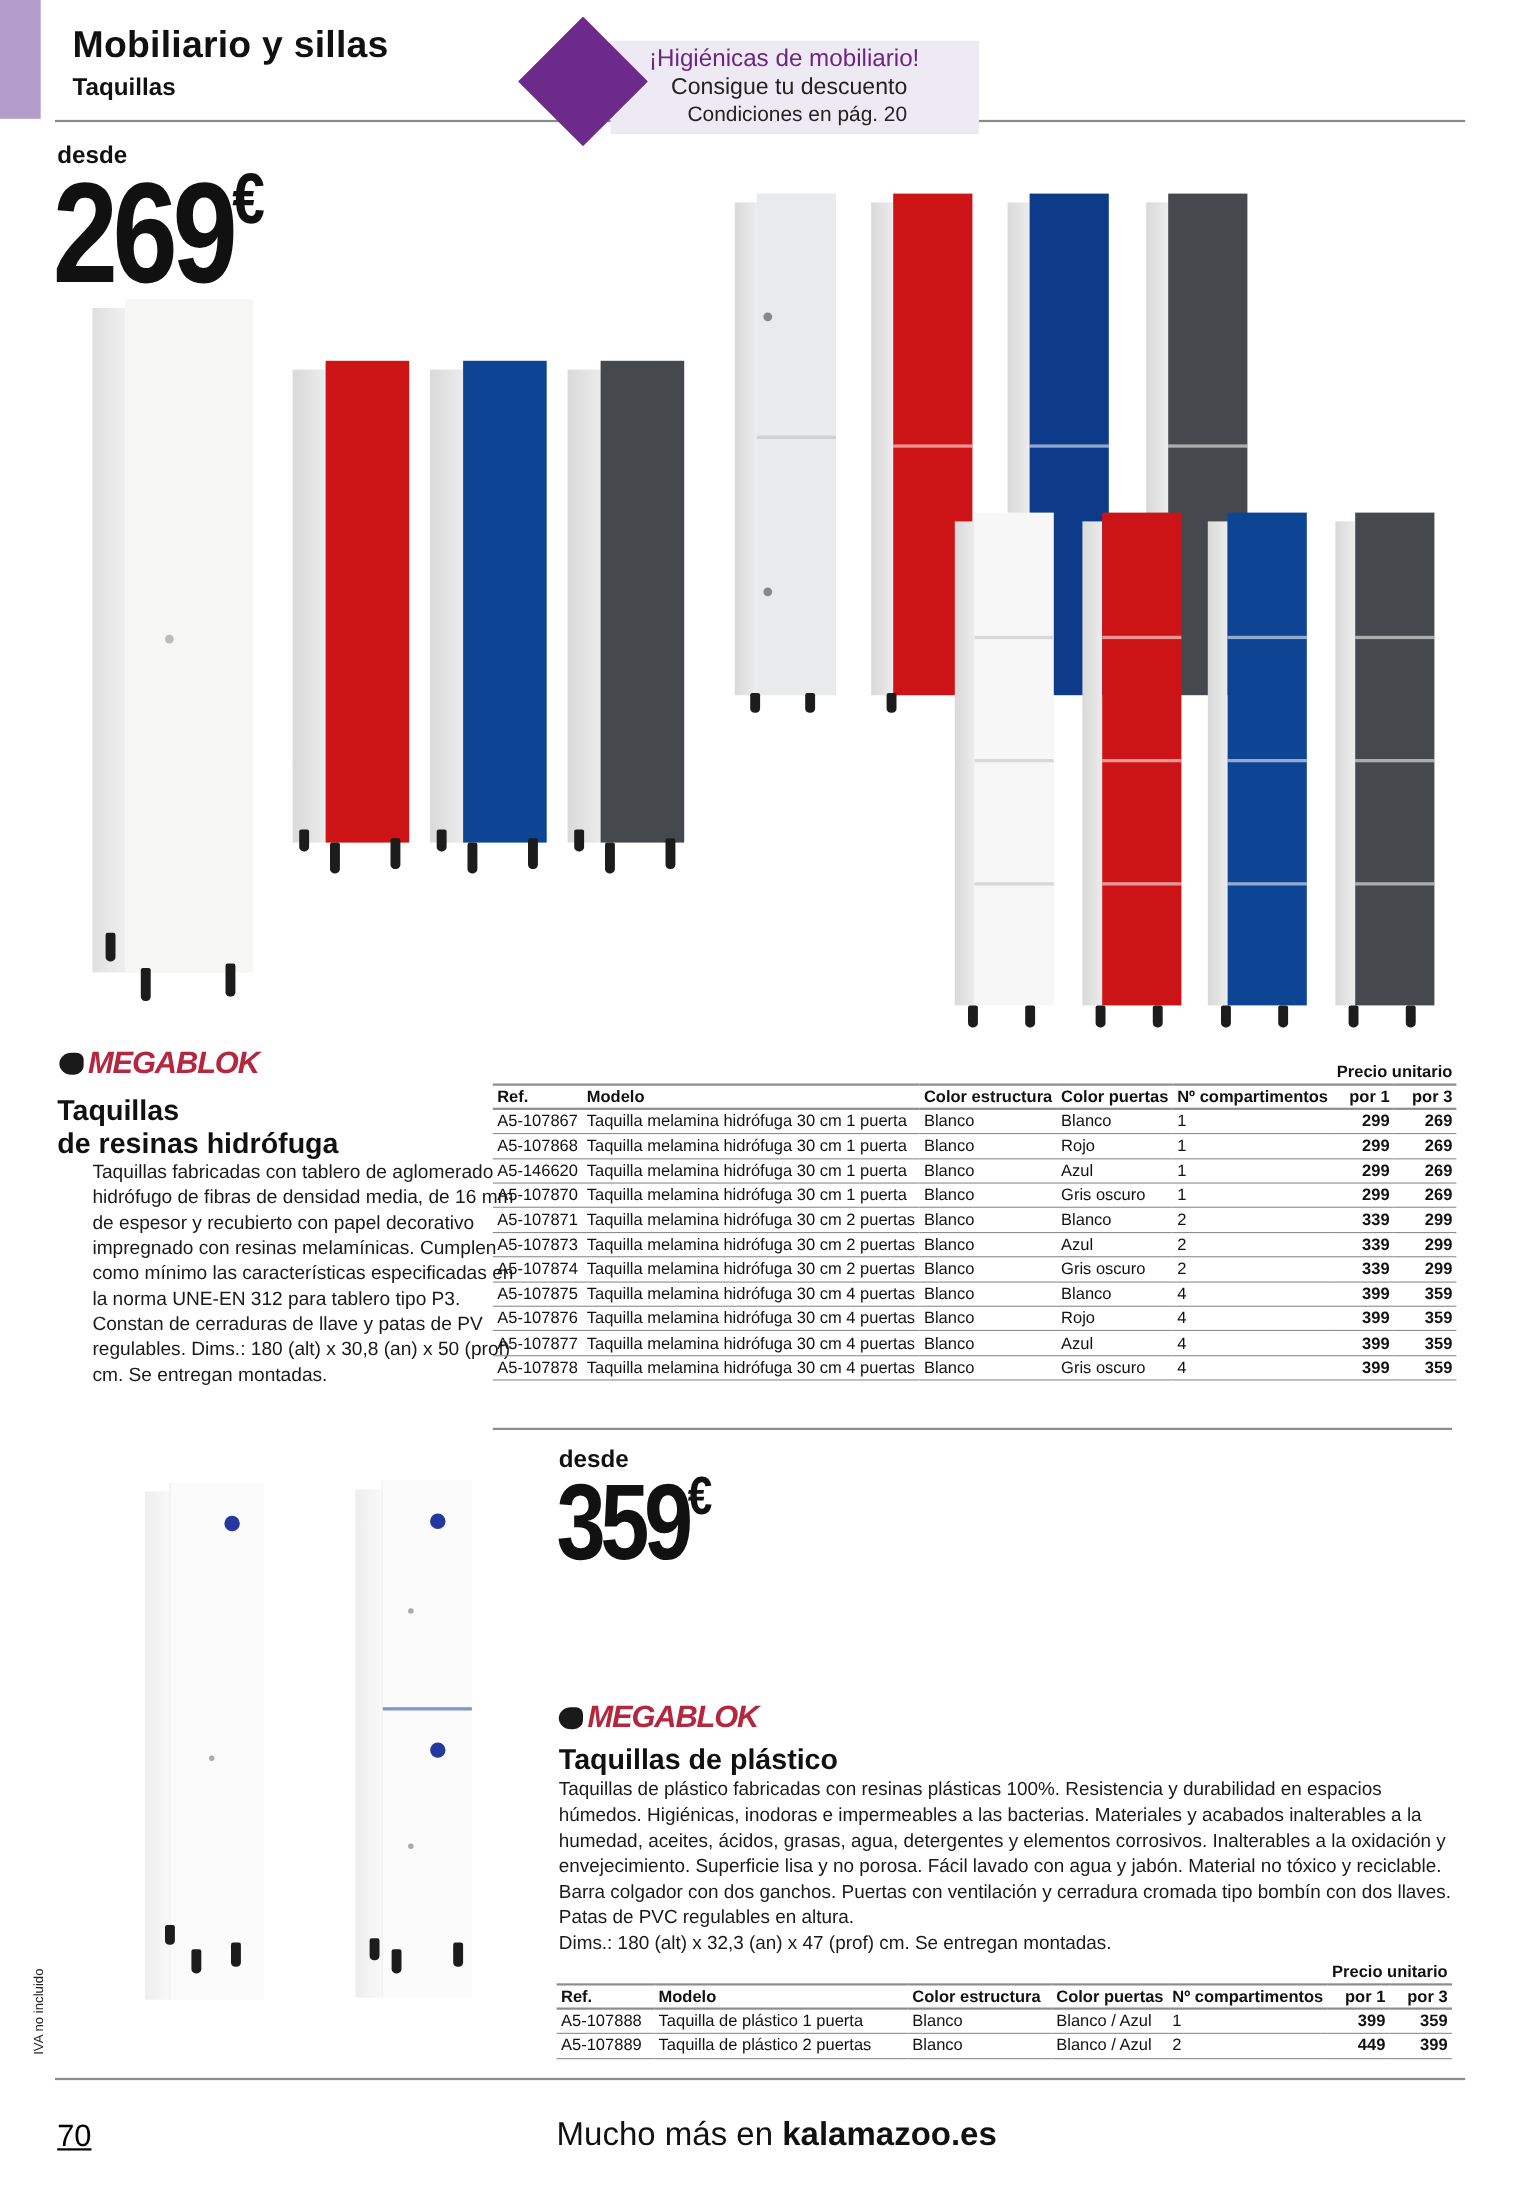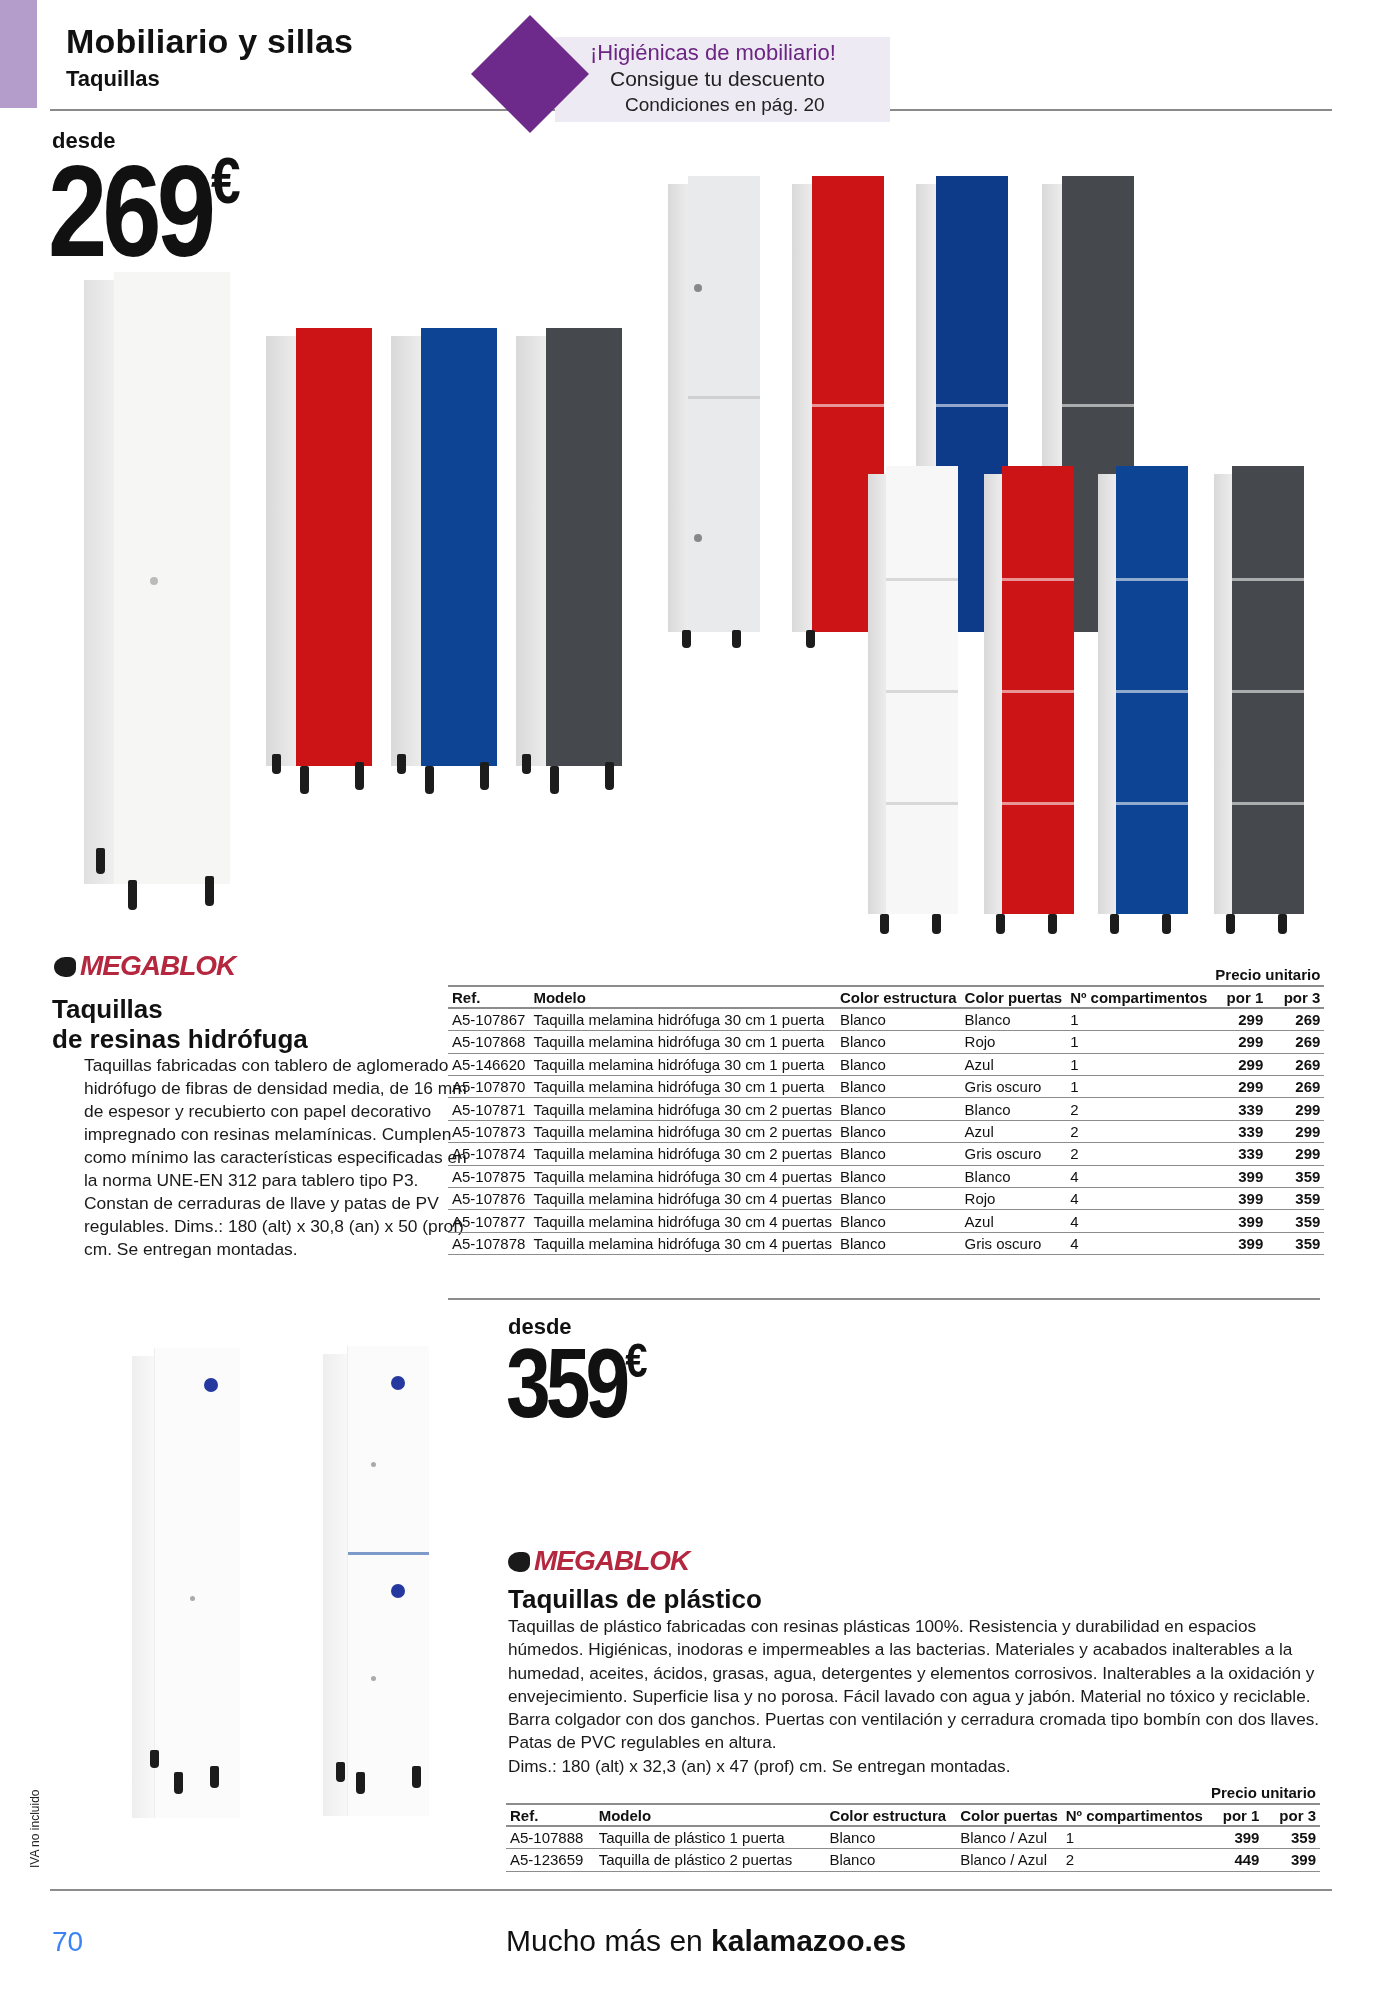--- a/index.html
+++ b/index.html
@@ -60,21 +60,21 @@
   table.spec .num { text-align: right; font-weight: bold; }
   table.spec th.num { font-weight: bold; }
   table.spec thead tr.top th.pu { text-align: right; border-bottom: none; }
   .tbl1 { left: 448px; top: 964px; width: 872px; }
   .tbl2 { left: 506px; top: 1782px; width: 814px; }
 
   .sep1 { left: 448px; top: 1298px; width: 872px; height: 2px; background: #8c8c8c; }
   .sep2 { left: 50px; top: 1889px; width: 1282px; height: 2px; background: #8c8c8c; }
 
   .iva { left: 28px; top: 1868px; font-size: 12px; transform: rotate(-90deg); transform-origin: left top; white-space: nowrap; color: #222; }
-  .page-num { left: 52px; top: 1926px; font-size: 28px; color: #3b82f6; }
+  .page-num { left: 52px; top: 1926px; font-size: 28px; color: #000000; text-decoration: underline; }
   .footer { left: 506px; top: 1924px; font-size: 30px; color: #111; }
   .footer b { font-weight: bold; }
 </style>
 </head>
 <body>
 
 <div class="abs tab-mark"></div>
 <div class="abs h-title">Mobiliario y sillas</div>
 <div class="abs h-sub">Taquillas</div>
 <div class="abs h-rule"></div>
@@ -408,21 +408,21 @@
       <tr>
         <td>A5-107888</td>
         <td>Taquilla de plástico 1 puerta</td>
         <td>Blanco</td>
         <td>Blanco / Azul</td>
         <td>1</td>
         <td class="num">399</td>
         <td class="num">359</td>
       </tr>
       <tr>
-        <td>A5-123659</td>
+        <td>A5-107889</td>
         <td>Taquilla de plástico 2 puertas</td>
         <td>Blanco</td>
         <td>Blanco / Azul</td>
         <td>2</td>
         <td class="num">449</td>
         <td class="num">399</td>
       </tr>
     </tbody>
 </table>
 

